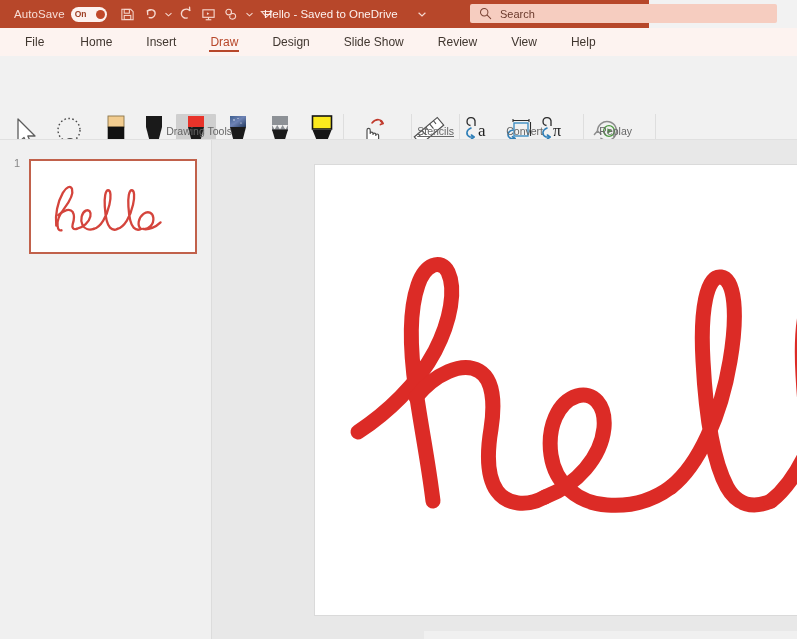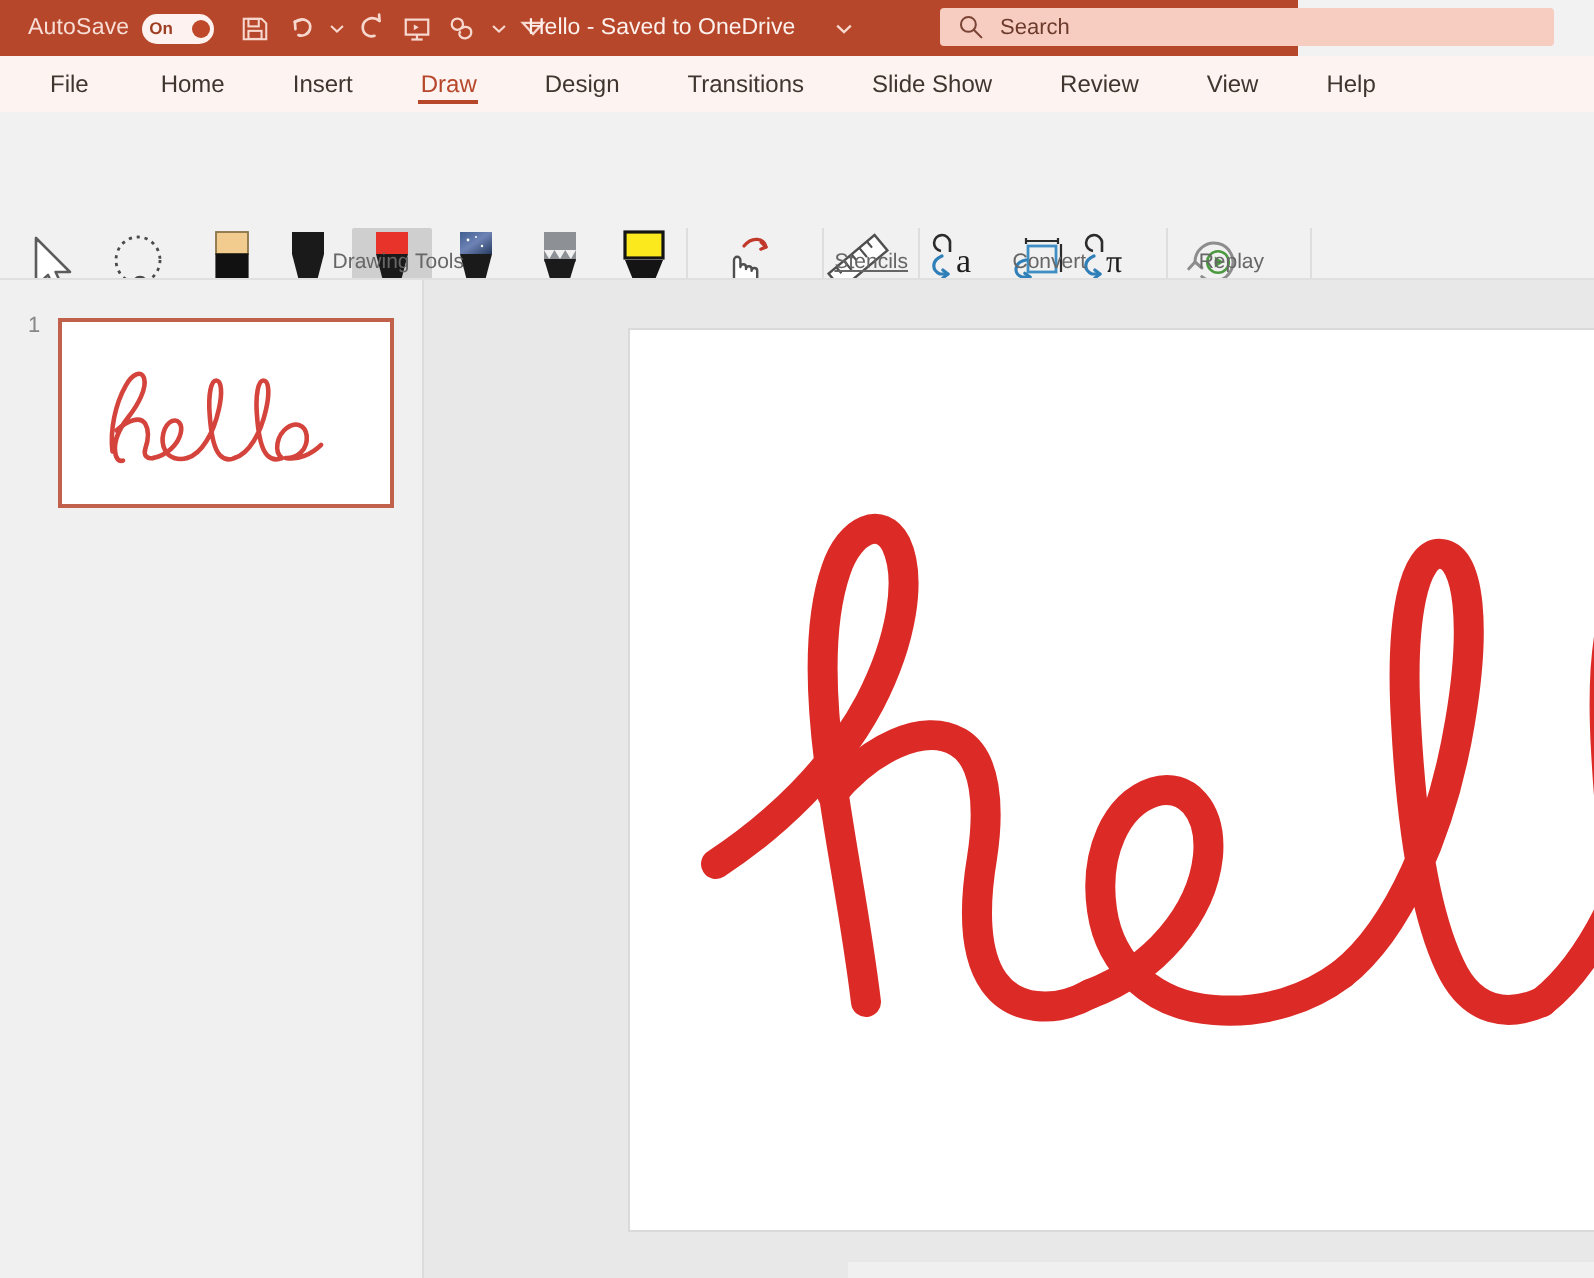--- a/index.html
+++ b/index.html
@@ -261,23 +261,20 @@
         <span>Home</span>
       </div>
     <div class="tab">
         <span>Insert</span>
       </div>
     <div class="tab active">
         <span>Draw</span>
       </div>
     <div class="tab">
         <span>Design</span>
-      </div>
-    <div class="tab">
-        <span>Transitions</span>
       </div>
     <div class="tab">
         <span>Slide Show</span>
       </div>
     <div class="tab">
         <span>Review</span>
       </div>
     <div class="tab">
         <span>View</span>
       </div>

